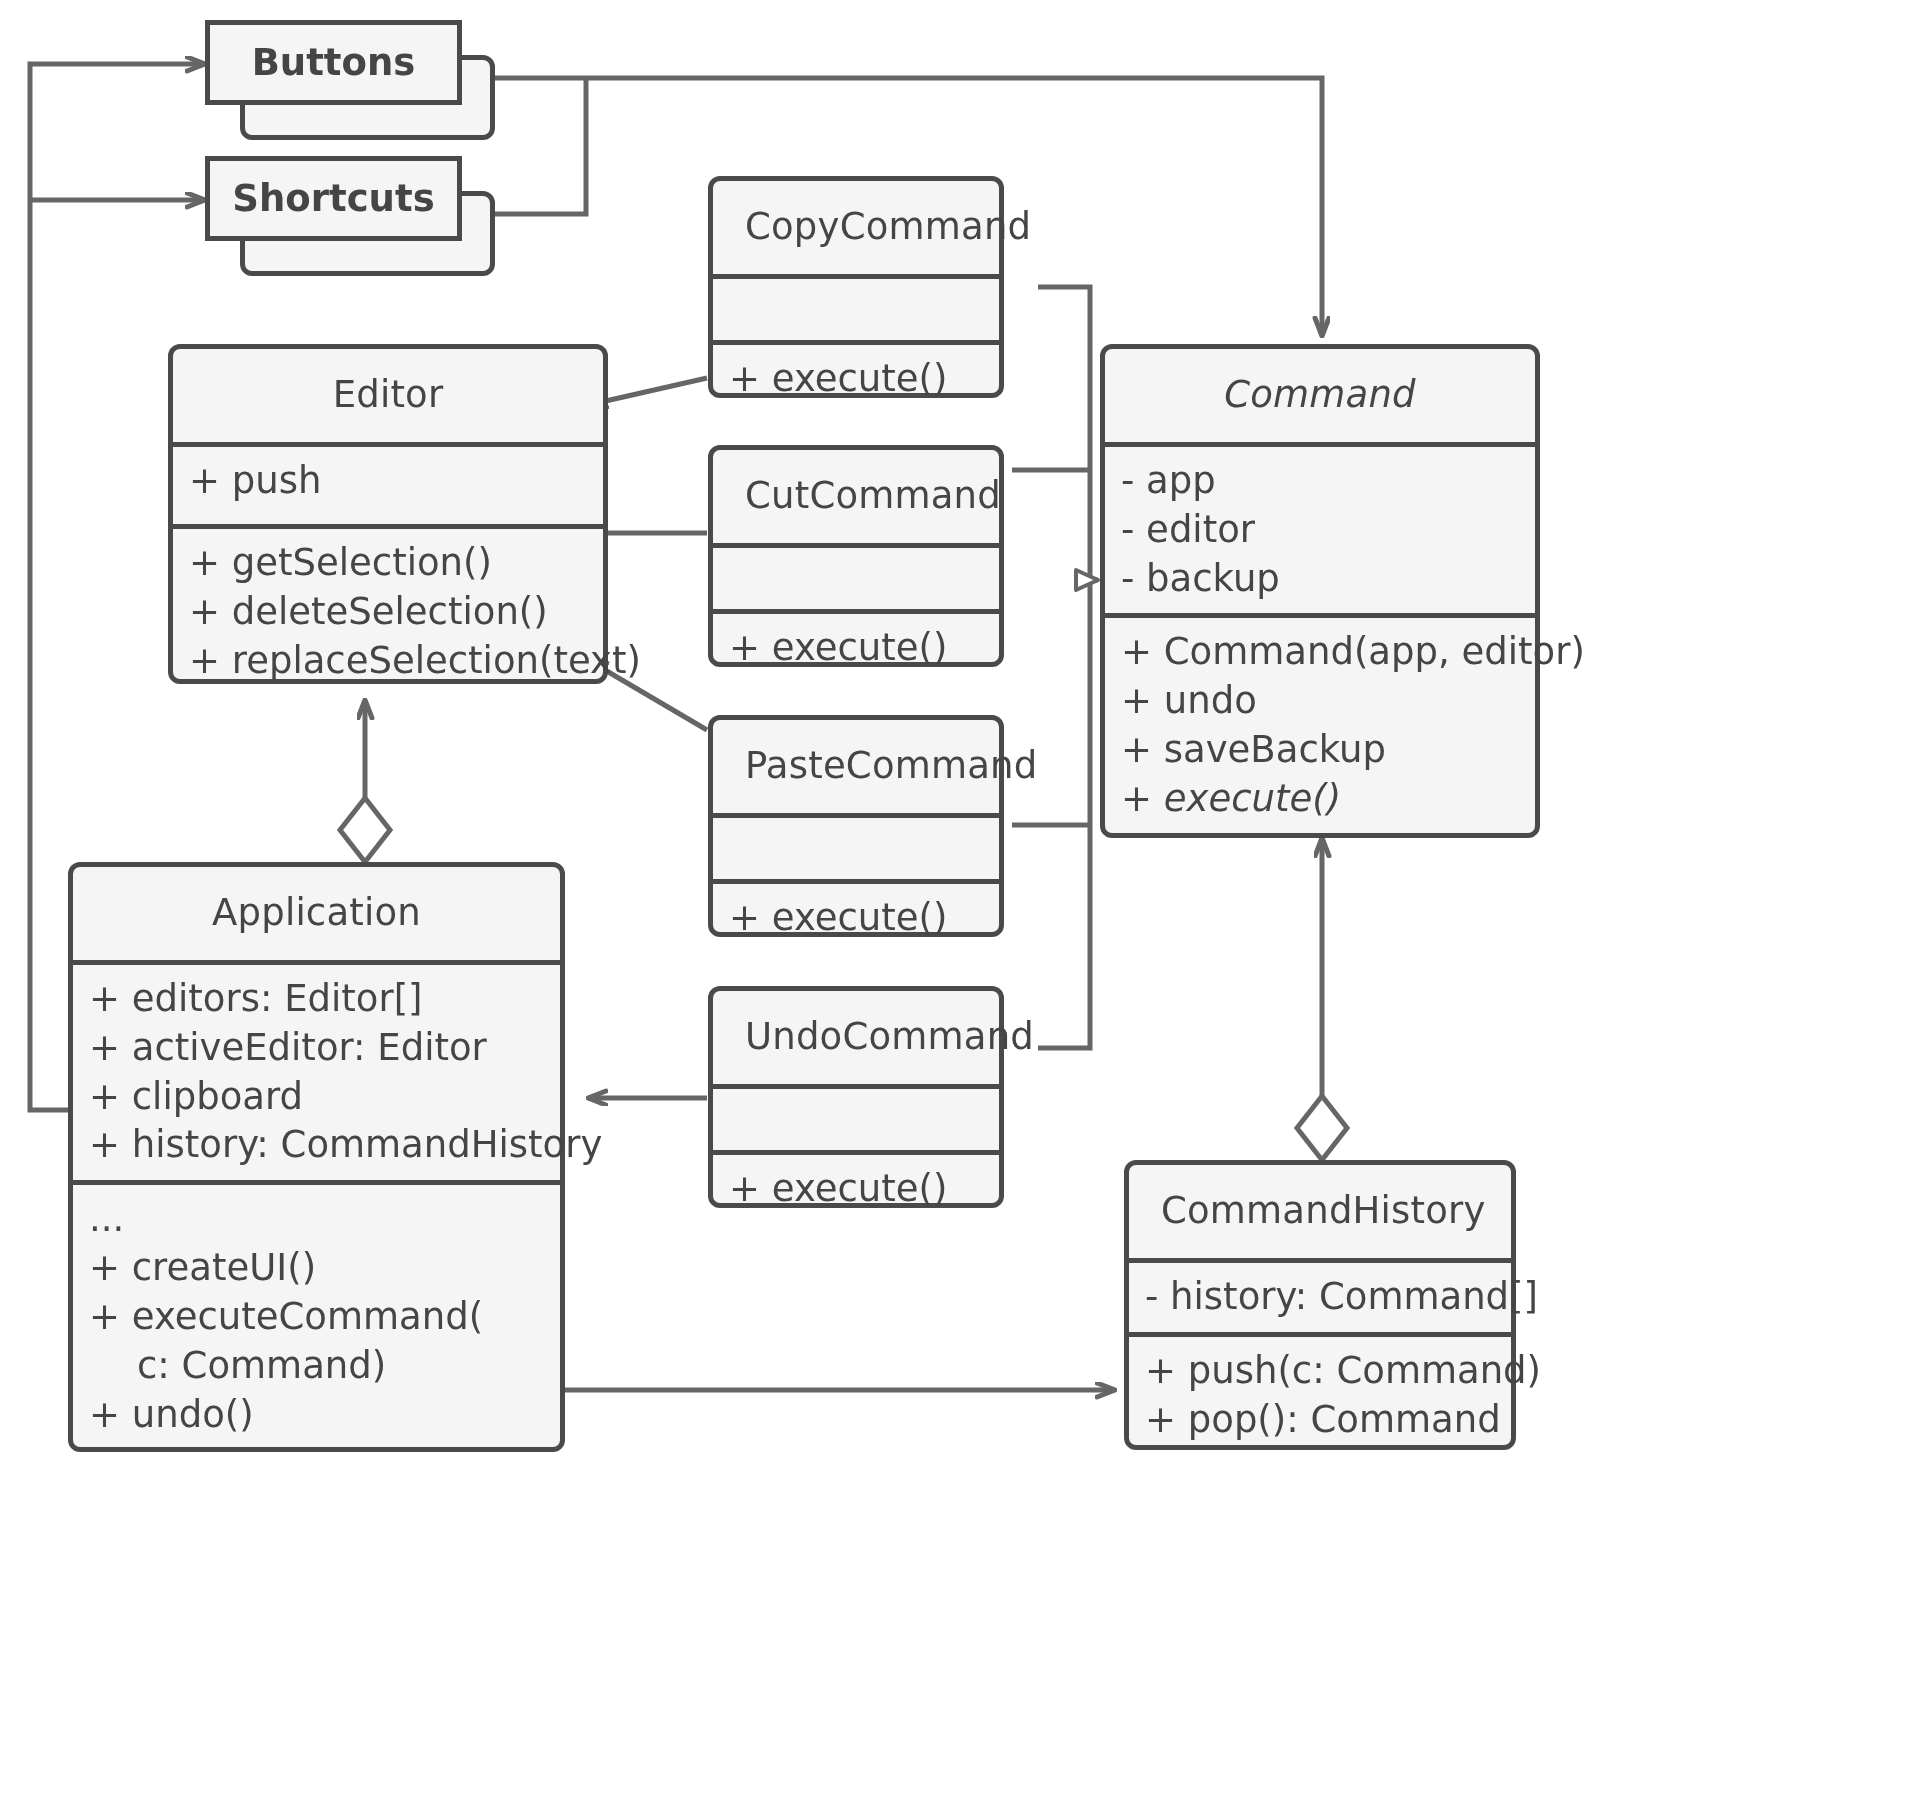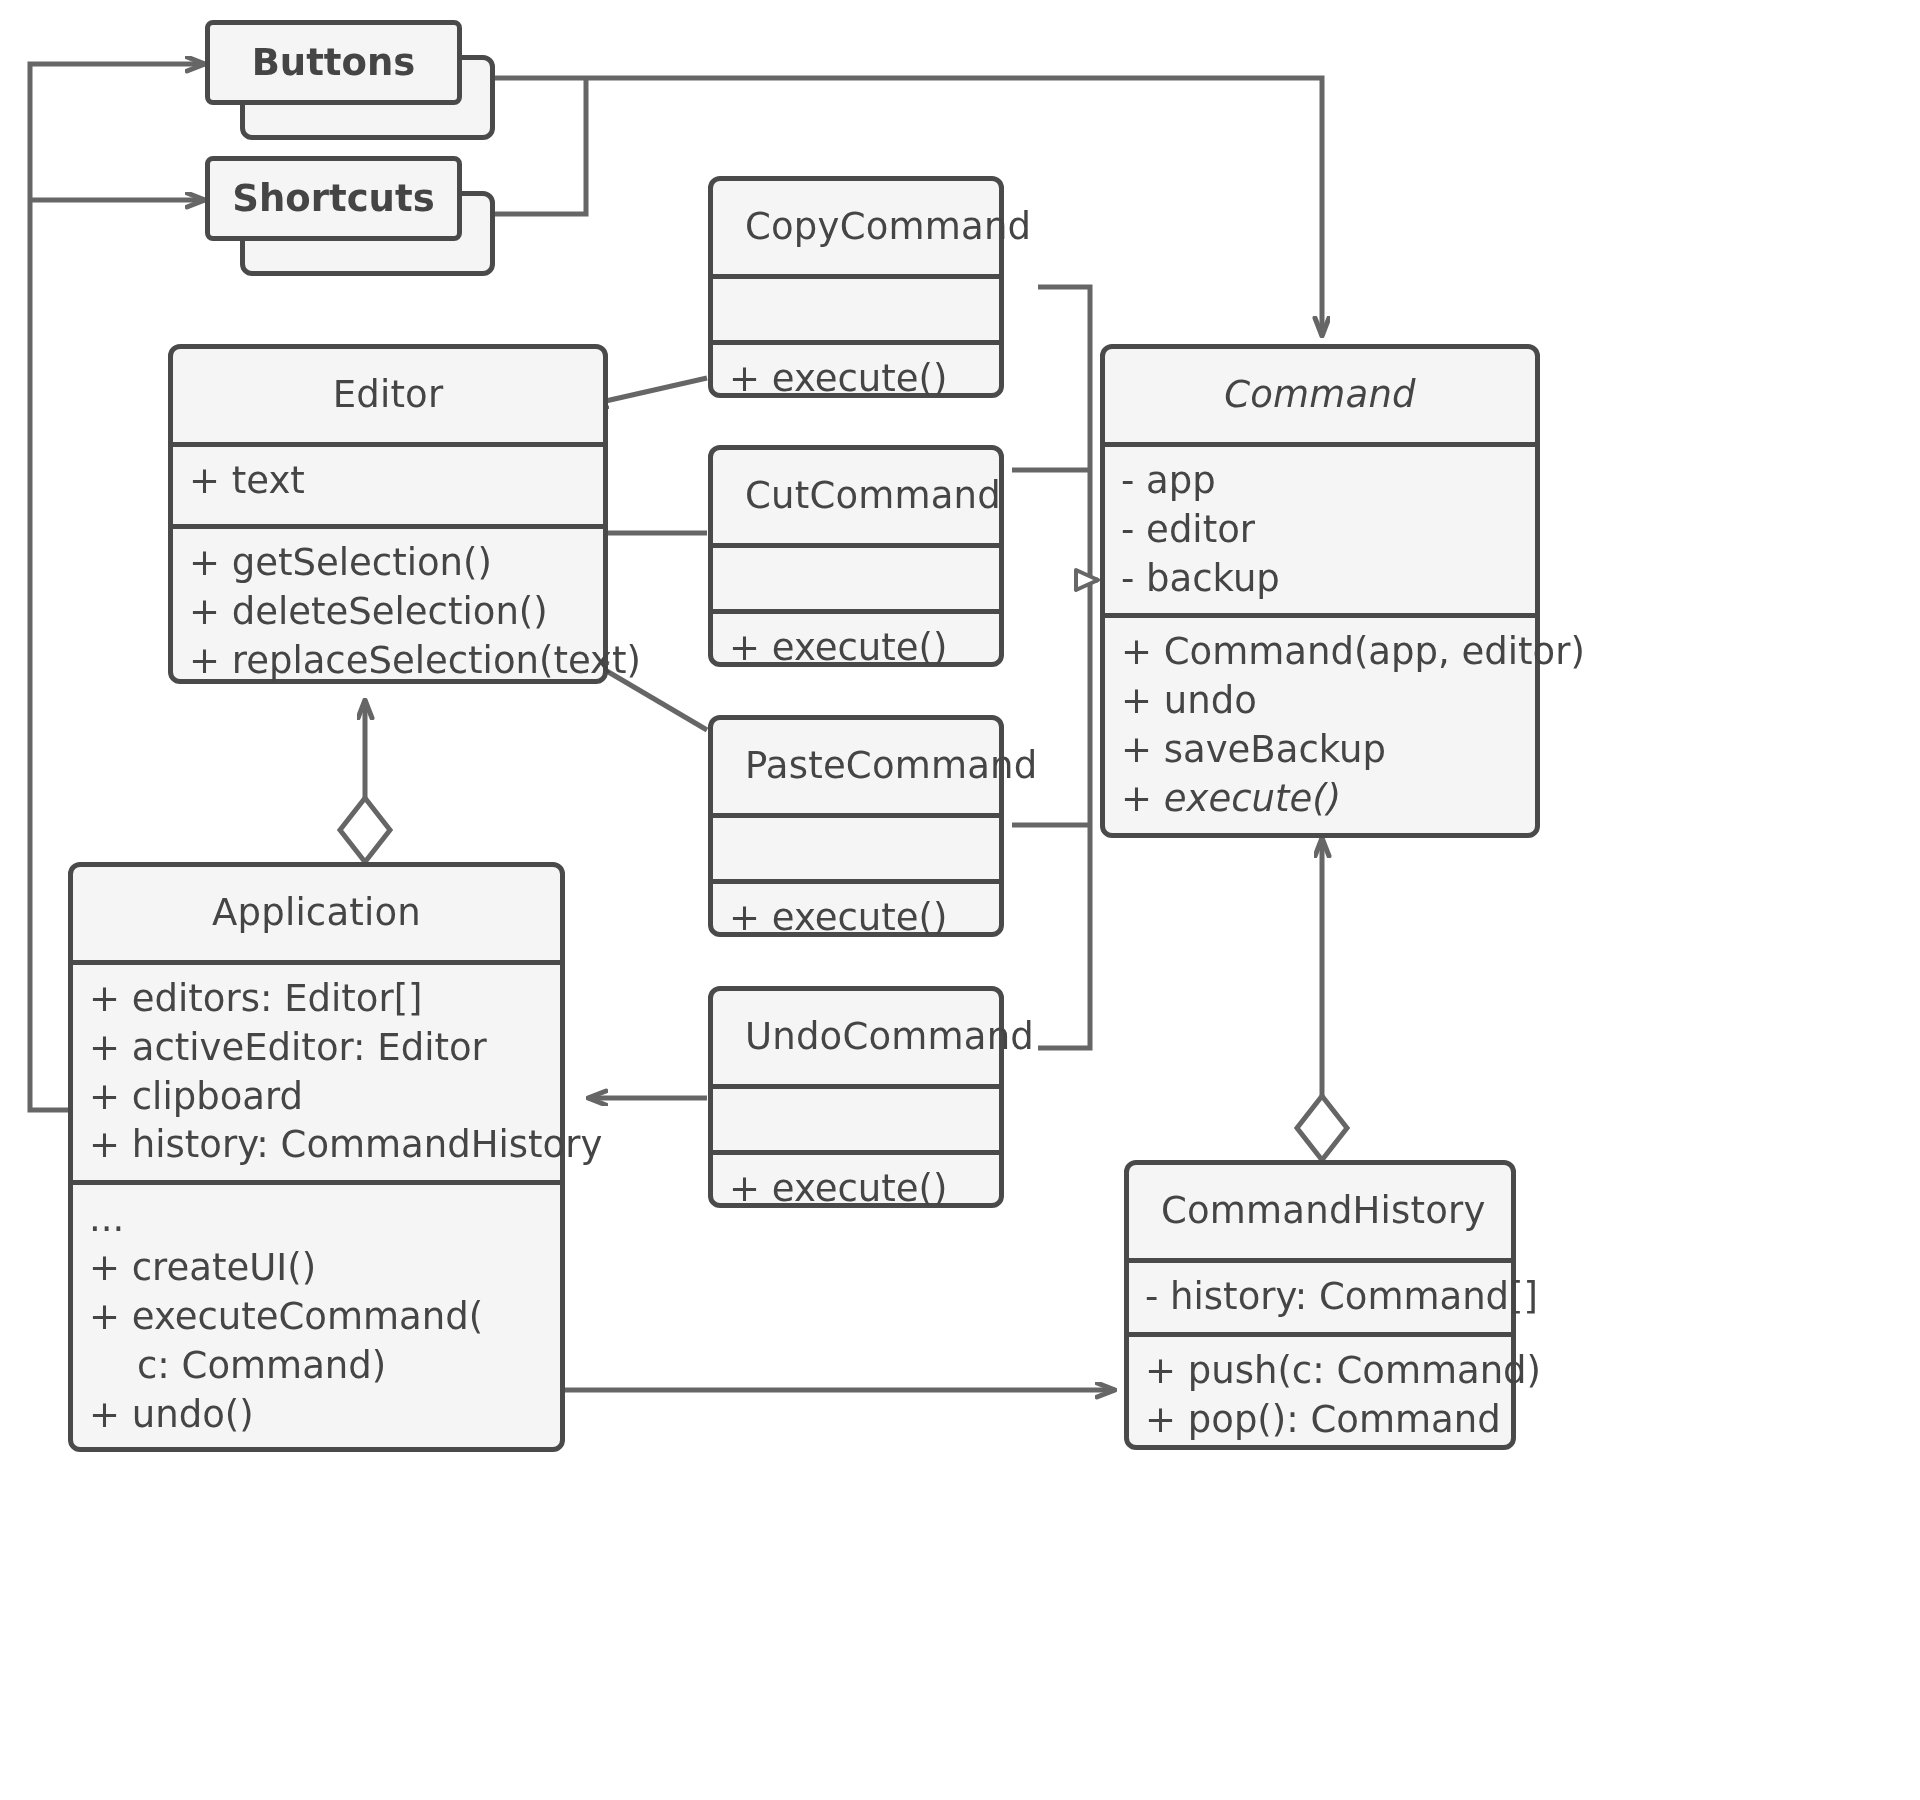--- a/index.html
+++ b/index.html
@@ -53,21 +53,21 @@
     box-sizing:border-box;
     background:#f5f5f5;
     border:5px solid #4a4a4a;
     border-radius:12px;
   }
   .stack .frontbox{
     position:absolute;left:0;top:0;
     box-sizing:border-box;
     background:#f5f5f5;
     border:5px solid #4a4a4a;
-    border-radius:8px;
+    border-radius:0;
     display:flex;align-items:center;justify-content:center;
     z-index:2;
   }
   .stack .frontbox span{
     font-weight:bold;font-size:37px;color:#454545;
   }
 </style>
 </head>
 <body>
 
@@ -131,21 +131,21 @@
     <div class="frontbox" style="width:257px;height:85px;">
       <span>Shortcuts</span>
     </div>
   </div>
 
   <div class="uml" style="left:148px;top:344px;width:440px;height:340px;margin-left:20px;">
     <div class="sec">
       <div class="title">Editor</div>
     </div>
     <div class="sec" style="height:82px;">
-      <div class="row">+ text</div>
+      <div class="row">+ push</div>
     </div>
     <div class="sec">
       <div class="row">+ getSelection()</div>
       <div class="row">+ deleteSelection()</div>
       <div class="row">+ replaceSelection(text)</div>
     </div>
   </div>
 
   <div class="uml" style="left:68px;top:862px;width:497px;height:590px;">
     <div class="sec">

